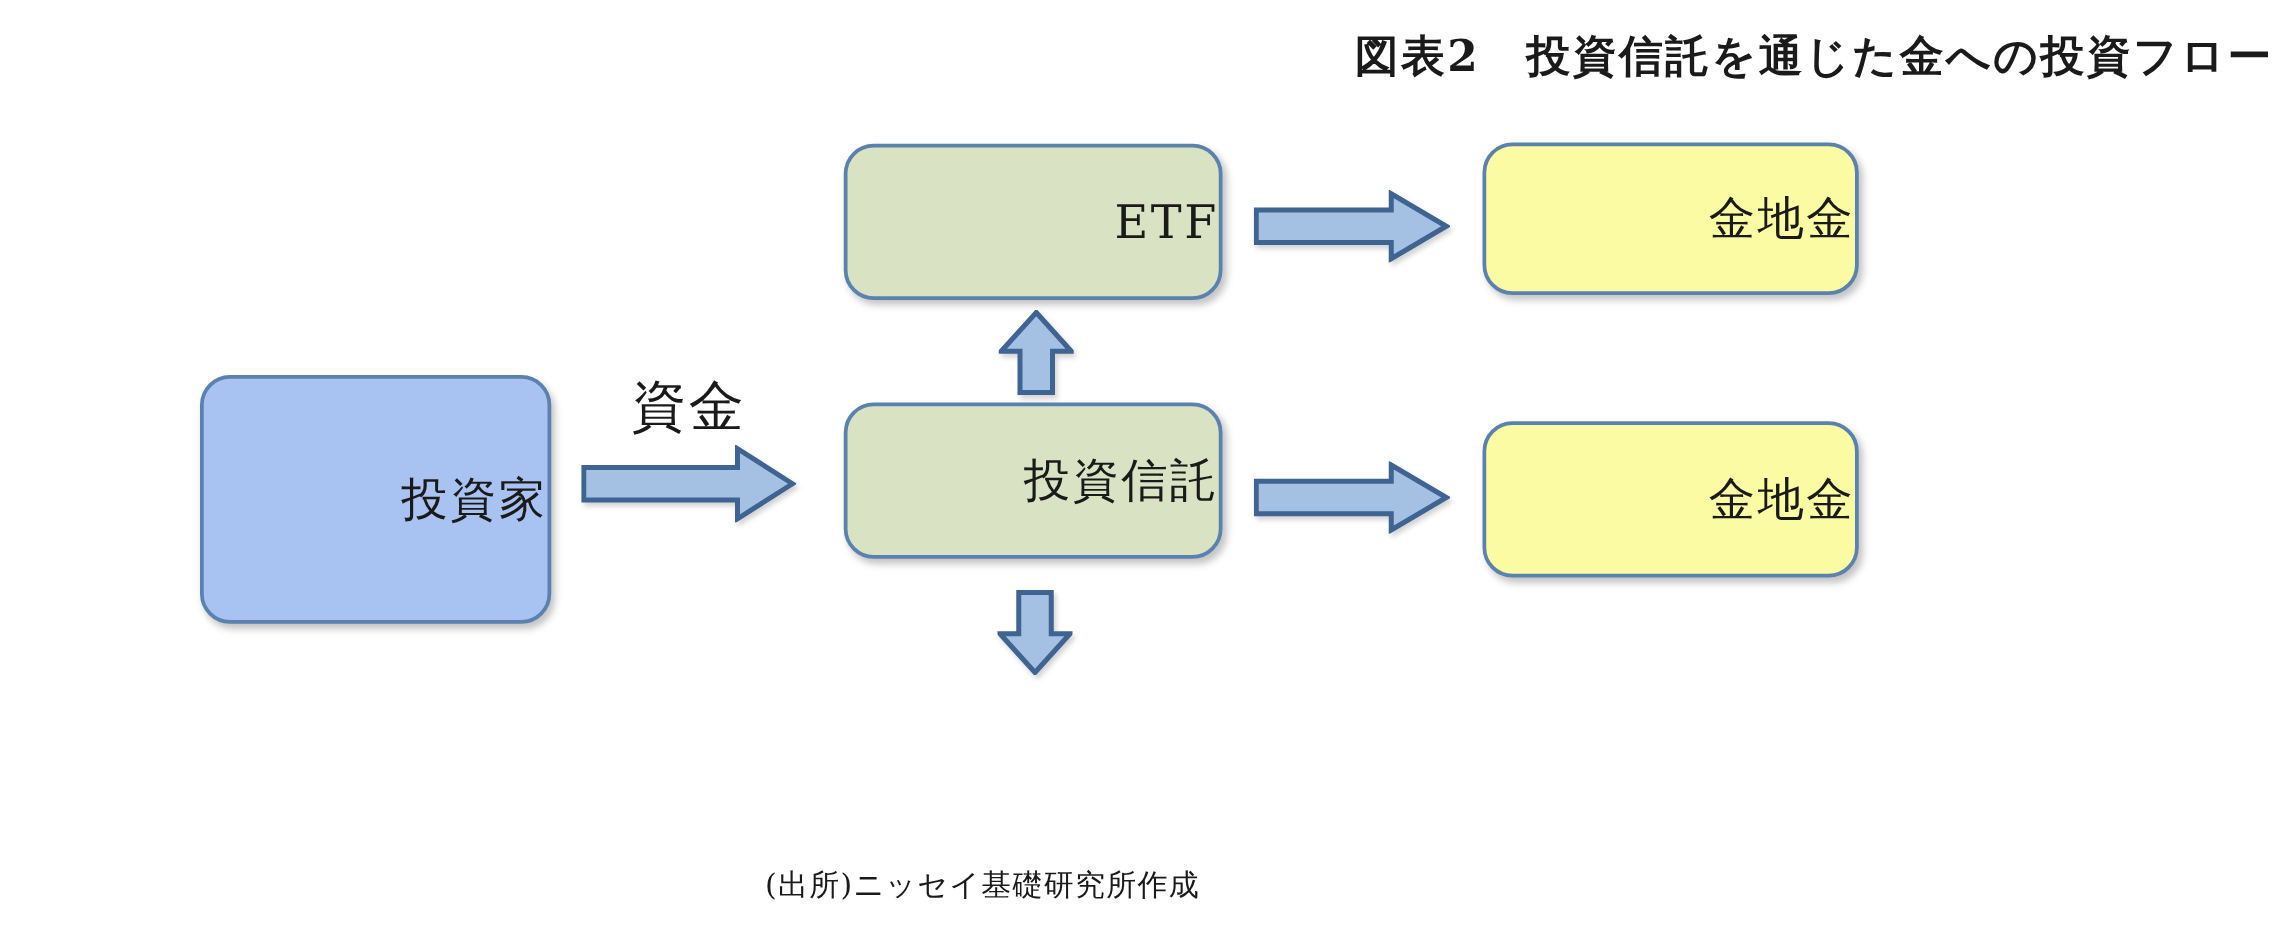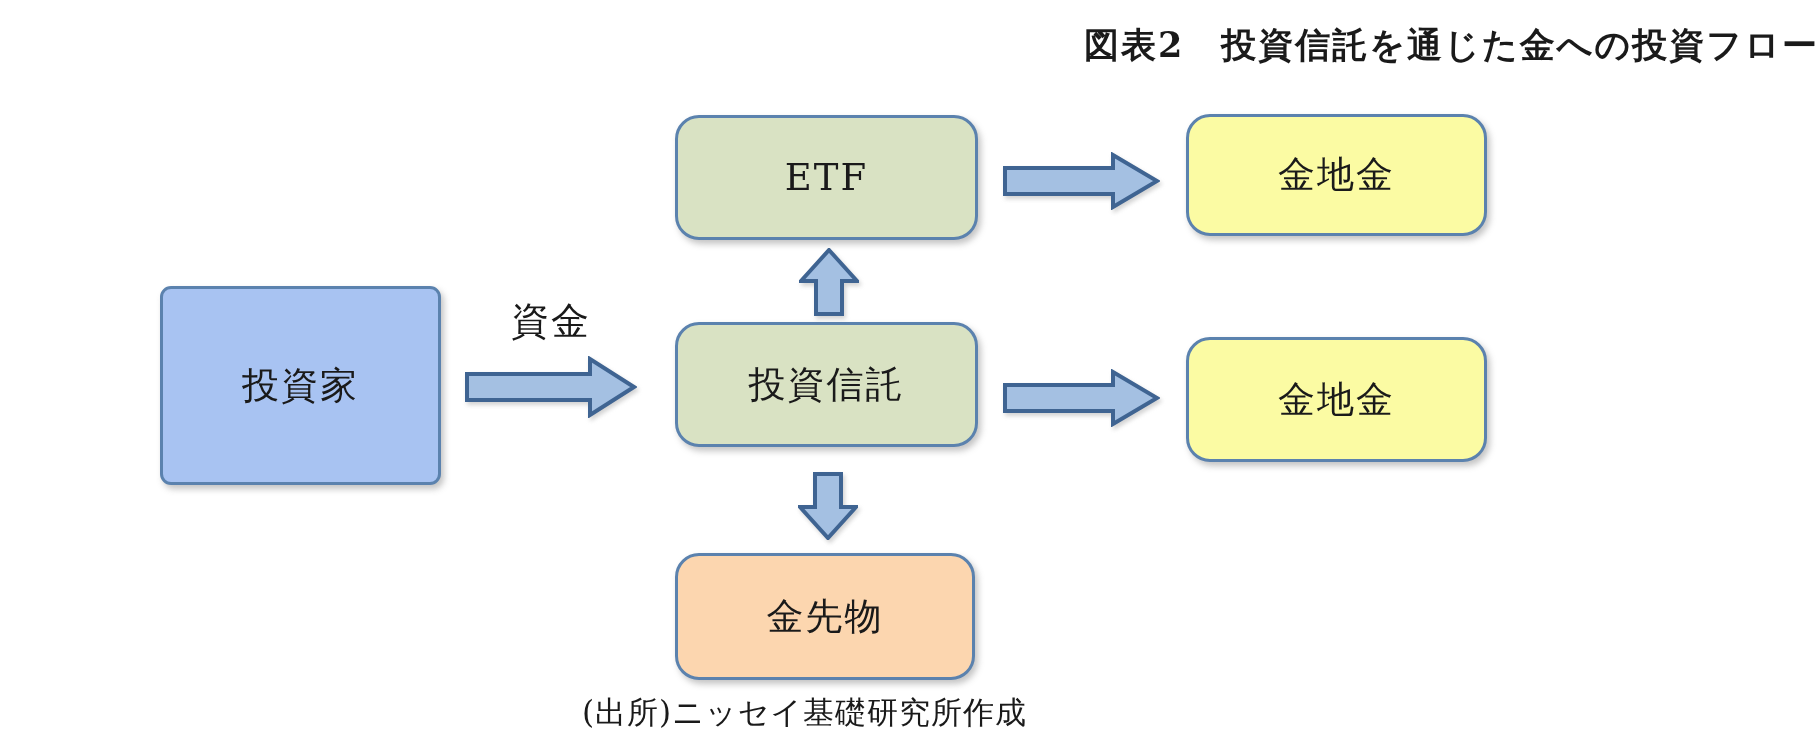--- a/index.html
+++ b/index.html
@@ -23,30 +23,30 @@
     top: 22px;
     text-align: right;
     font-size: 35px;
     font-weight: bold;
     letter-spacing: 2px;
   }
   .node {
     position: absolute;
     display: flex;
     align-items: center;
-    justify-content: center;
+    justify-content: flex-end;
     border: 3px solid var(--box-border, #5b82ae);
     box-shadow: 3px 4px 6px rgba(125,125,125,0.45);
     font-size: 37px;
     letter-spacing: 2px;
     box-sizing: border-box;
   }
   #investor-box {
-    left: 160px; top: 286px; width: 281px; height: 199px;
-    border-radius: 11px;
+    left: 160px; top: 300px; width: 281px; height: 199px;
+    border-radius: 24px;
     background: var(--investor-fill, #a8c3f2);
   }
   #etf-box {
     left: 675px; top: 115px; width: 303px; height: 125px;
     border-radius: 24px;
     background: var(--fund-fill, #d9e2c3);
   }
   #trust-box {
     left: 675px; top: 322px; width: 303px; height: 125px;
     border-radius: 24px;
@@ -64,42 +64,42 @@
   }
   #futures-box {
     left: 675px; top: 553px; width: 300px; height: 127px;
     border-radius: 24px;
     background: var(--futures-fill, #fcd6af);
   }
   .funds-label {
     position: absolute;
     left: 465px; top: 296px; width: 172px;
     text-align: center;
-    font-size: 38px;
+    font-size: 44px;
     letter-spacing: 2px;
   }
   .arrow {
     position: absolute;
     filter: drop-shadow(2px 3px 2px rgba(130,130,130,0.35));
   }
   .arrow polygon {
     fill: var(--arrow-fill, #a4c0e2);
     stroke: var(--arrow-border, #3f6492);
     stroke-width: 4;
     stroke-linejoin: miter;
   }
   #arrow-investor-to-trust { left: 465px; top: 356px; }
   #arrow-trust-to-etf      { left: 799px; top: 248px; }
   #arrow-trust-to-futures  { left: 798px; top: 472px; }
   #arrow-etf-to-bullion    { left: 1003px; top: 152px; }
   #arrow-trust-to-bullion  { left: 1003px; top: 369px; }
   .source-note {
     position: absolute;
-    left: 582px; top: 692px;
-    font-size: 31px;
+    left: 612px; top: 692px;
+    font-size: 24px;
     letter-spacing: 1px;
   }
 </style>
 </head>
 <body>
 
 <div id="canvas">
 
   <div class="figure-title">図表2　投資信託を通じた金への投資フロー</div>
 
@@ -138,19 +138,16 @@
   </svg>
 
   <div class="node" id="bullion-bottom-box">
     <span>金地金</span>
   </div>
 
   <svg class="arrow" id="arrow-trust-to-futures" width="60" height="68" viewBox="0 0 60 68">
     <polygon points="17,2 43,2 43,35 58,35 30,66 2,35 17,35"></polygon>
   </svg>
 
-  <div class="node" id="futures-box">
-    <span>金先物</span>
-  </div>
 
   <div class="source-note">(出所)ニッセイ基礎研究所作成</div>
 
 </div>
 
 </body></html>

